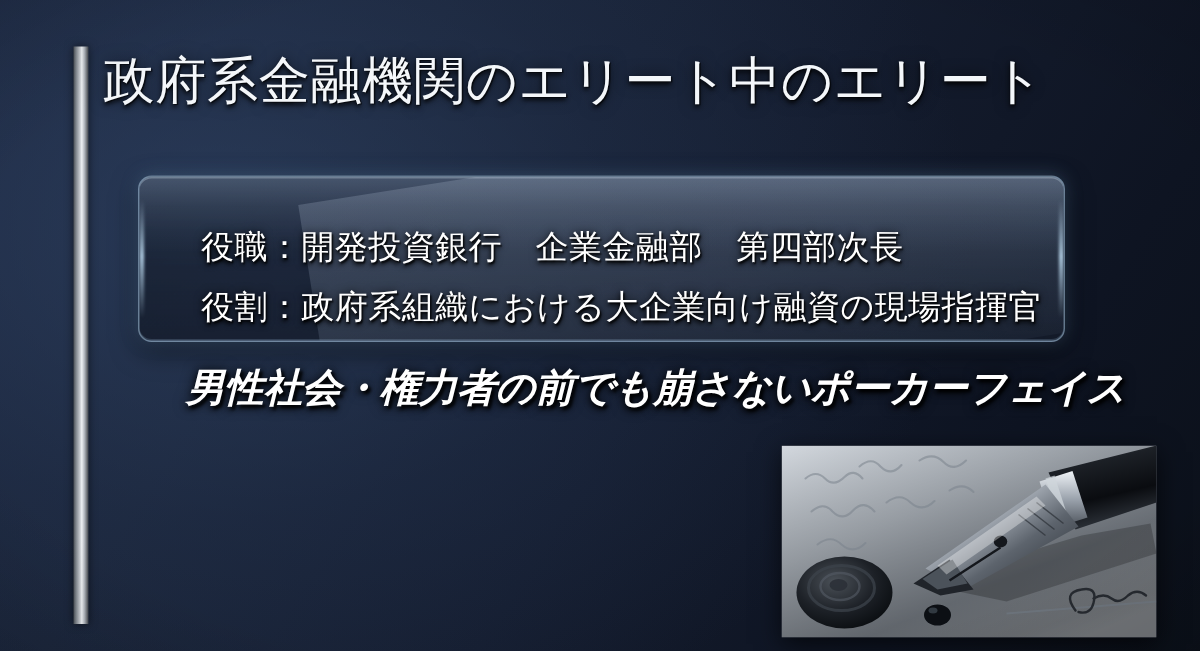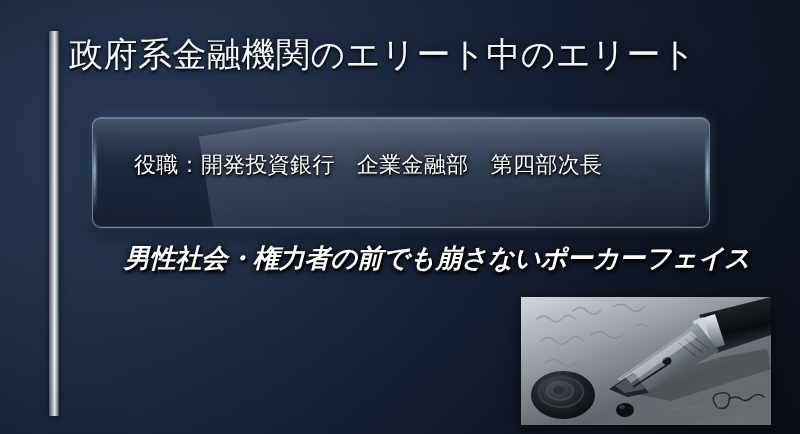--- a/index.html
+++ b/index.html
@@ -172,20 +172,21 @@
 
   <div class="slide-title">政府系金融機関のエリート中のエリート</div>
 
   <div class="info-panel">
     <div class="panel-gloss-2"></div>
     <div class="panel-gloss"></div>
     <div class="panel-edge-glow-left"></div>
     <div class="panel-edge-glow-right"></div>
     <div class="panel-lines">
       <div class="panel-line">役職：開発投資銀行　企業金融部　第四部次長</div>
+      <div class="panel-line">役割：政府系組織における大企業向け融資の現場指揮官</div>
     </div>
   </div>
 
   <div class="emphasis">男性社会・権力者の前でも崩さないポーカーフェイス</div>
 
   <div class="photo-frame">
     <svg width="250" height="128" viewBox="0 0 250 128">
       <defs>
         <linearGradient id="paperG" x1="0" y1="0" x2="0.8" y2="1">
           <stop offset="0%" stop-color="#d3d8de"></stop>

